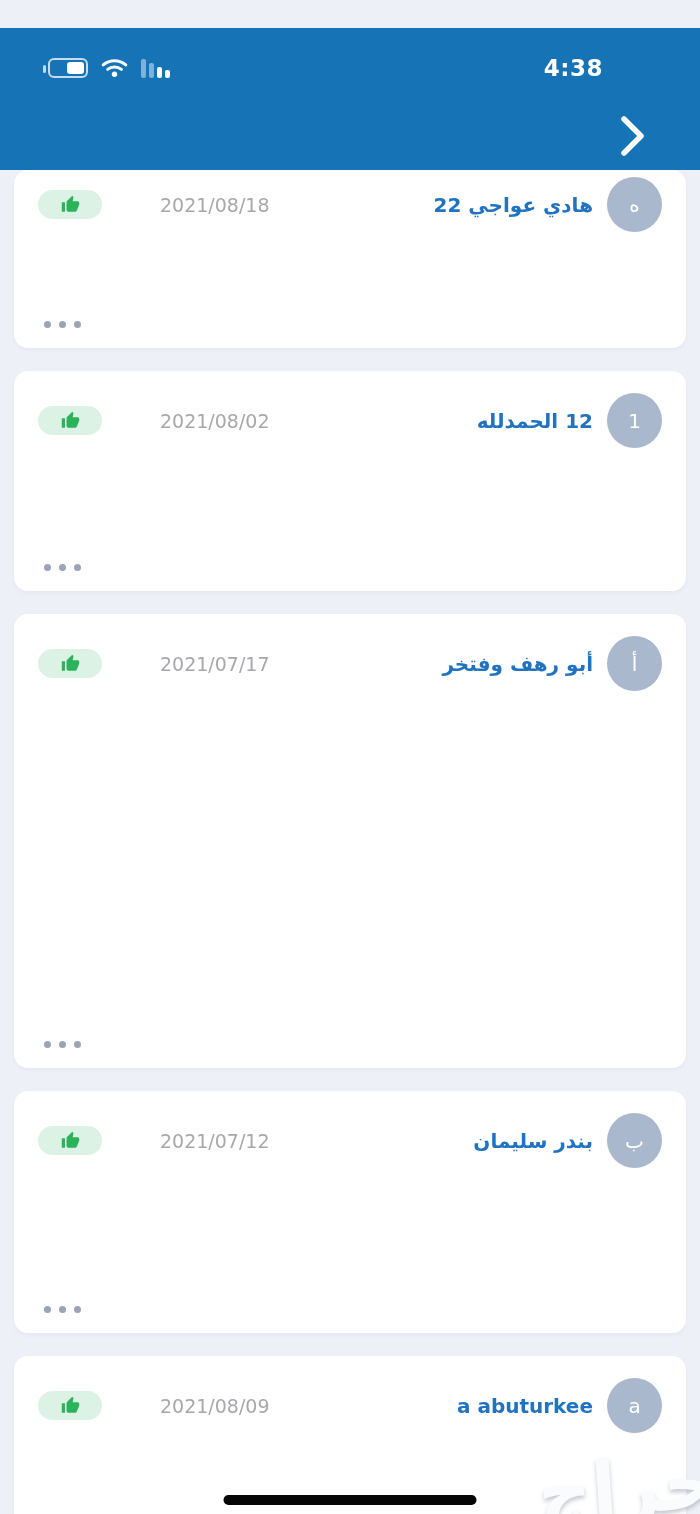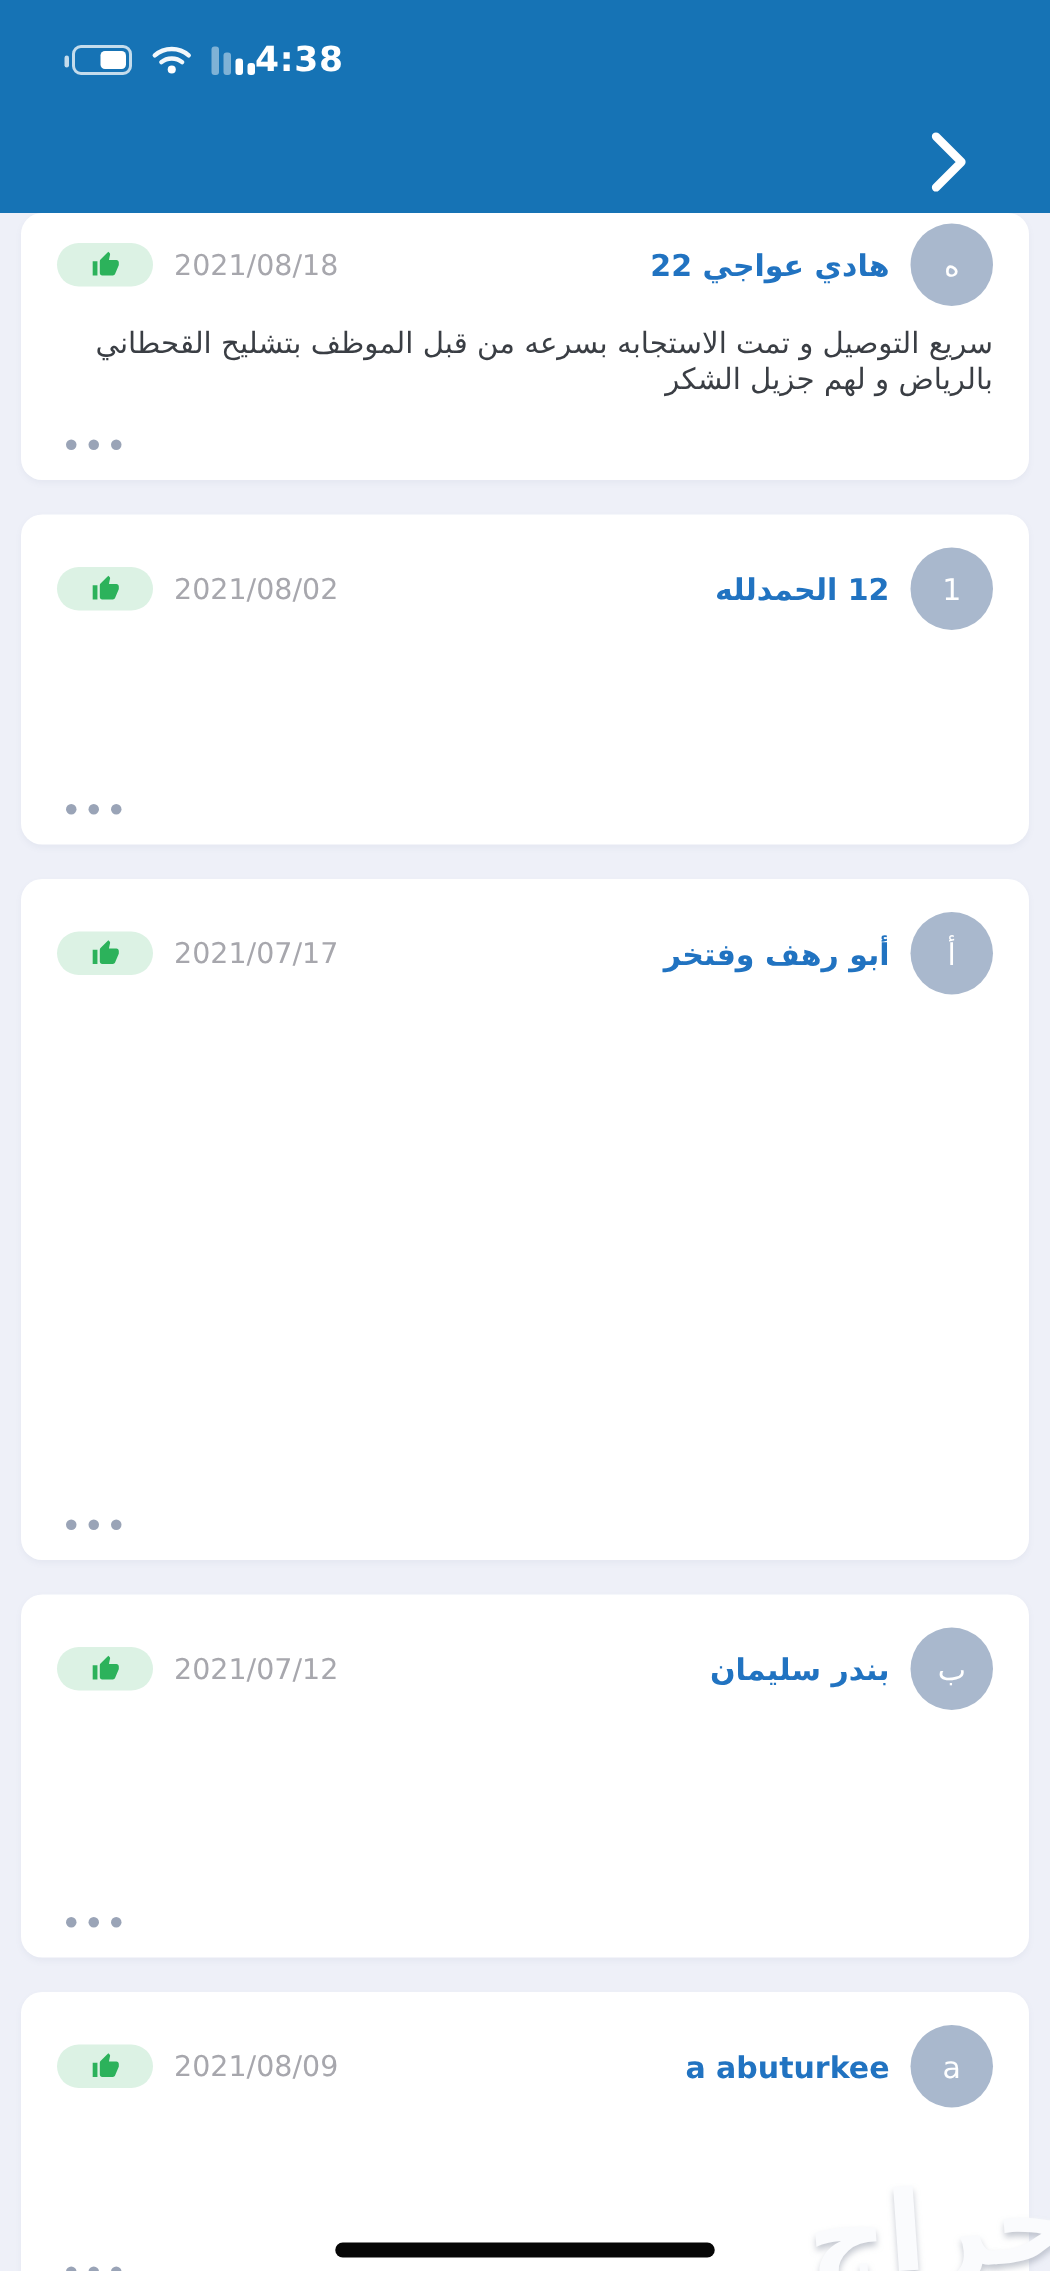--- a/index.html
+++ b/index.html
@@ -18,21 +18,23 @@
   }
   
   .app-header {
     position: relative;
     height: 142px;
     background: #1673b5;
   }
   .status-bar {
     display: flex;
     align-items: center;
+    justify-content: space-between;
     padding: 27px 97px 0 48px;
+    margin-top: 28px;
   }
   .status-icons { display: flex; align-items: center; gap: 13px; }
   .battery {
     position: relative;
     width: 40px; height: 20px;
     border: 2px solid rgba(255,255,255,.75);
     border-radius: 6px;
     flex: none;
   }
   .battery::before {
@@ -110,20 +112,21 @@
     font-size: 20px;
     font-weight: 700;
     text-decoration: none;
     text-align: right;
   }
   .head-spacer { flex: 1; }
   .date {
     direction: ltr;
     color: #a7a7ad;
     font-size: 19px;
+    margin-left: 44px;
   }
   .badge {
     flex: none;
     width: 64px; height: 29px;
     border-radius: 15px;
     background: #dcf2e4;
     display: flex;
     align-items: center;
     justify-content: center;
   }
@@ -219,21 +222,20 @@
           </div>
         <a class="username">هادي عواجي 22</a>
         <div class="head-spacer"></div>
         <div class="date">2021/08/18</div>
         <div class="badge">
           <svg width="19" height="19" viewBox="0 0 24 24" fill="#2cb25b">
             <path d="M1 21h4V9H1v12zM23 10c0-1.1-.9-2-2-2h-6.31l.95-4.57.03-.32c0-.41-.17-.79-.44-1.06L14.17 1 7.59 7.59C7.22 7.95 7 8.45 7 9v10c0 1.1.9 2 2 2h9c.83 0 1.54-.5 1.84-1.22l3.02-7.05c.09-.23.14-.47.14-.73V10z"></path>
           </svg>
         </div>
       </div>
-      <p class="review-text">سريع التوصيل و تمت الاستجابه بسرعه من قبل الموظف بتشليح القحطاني بالرياض و لهم جزيل الشكر</p>
       <div class="dots">
           <i></i>
           <i></i>
           <i></i>
         </div>
     </article>
 
     <article class="card card-2">
       <div class="card-head">
         <div class="avatar">

